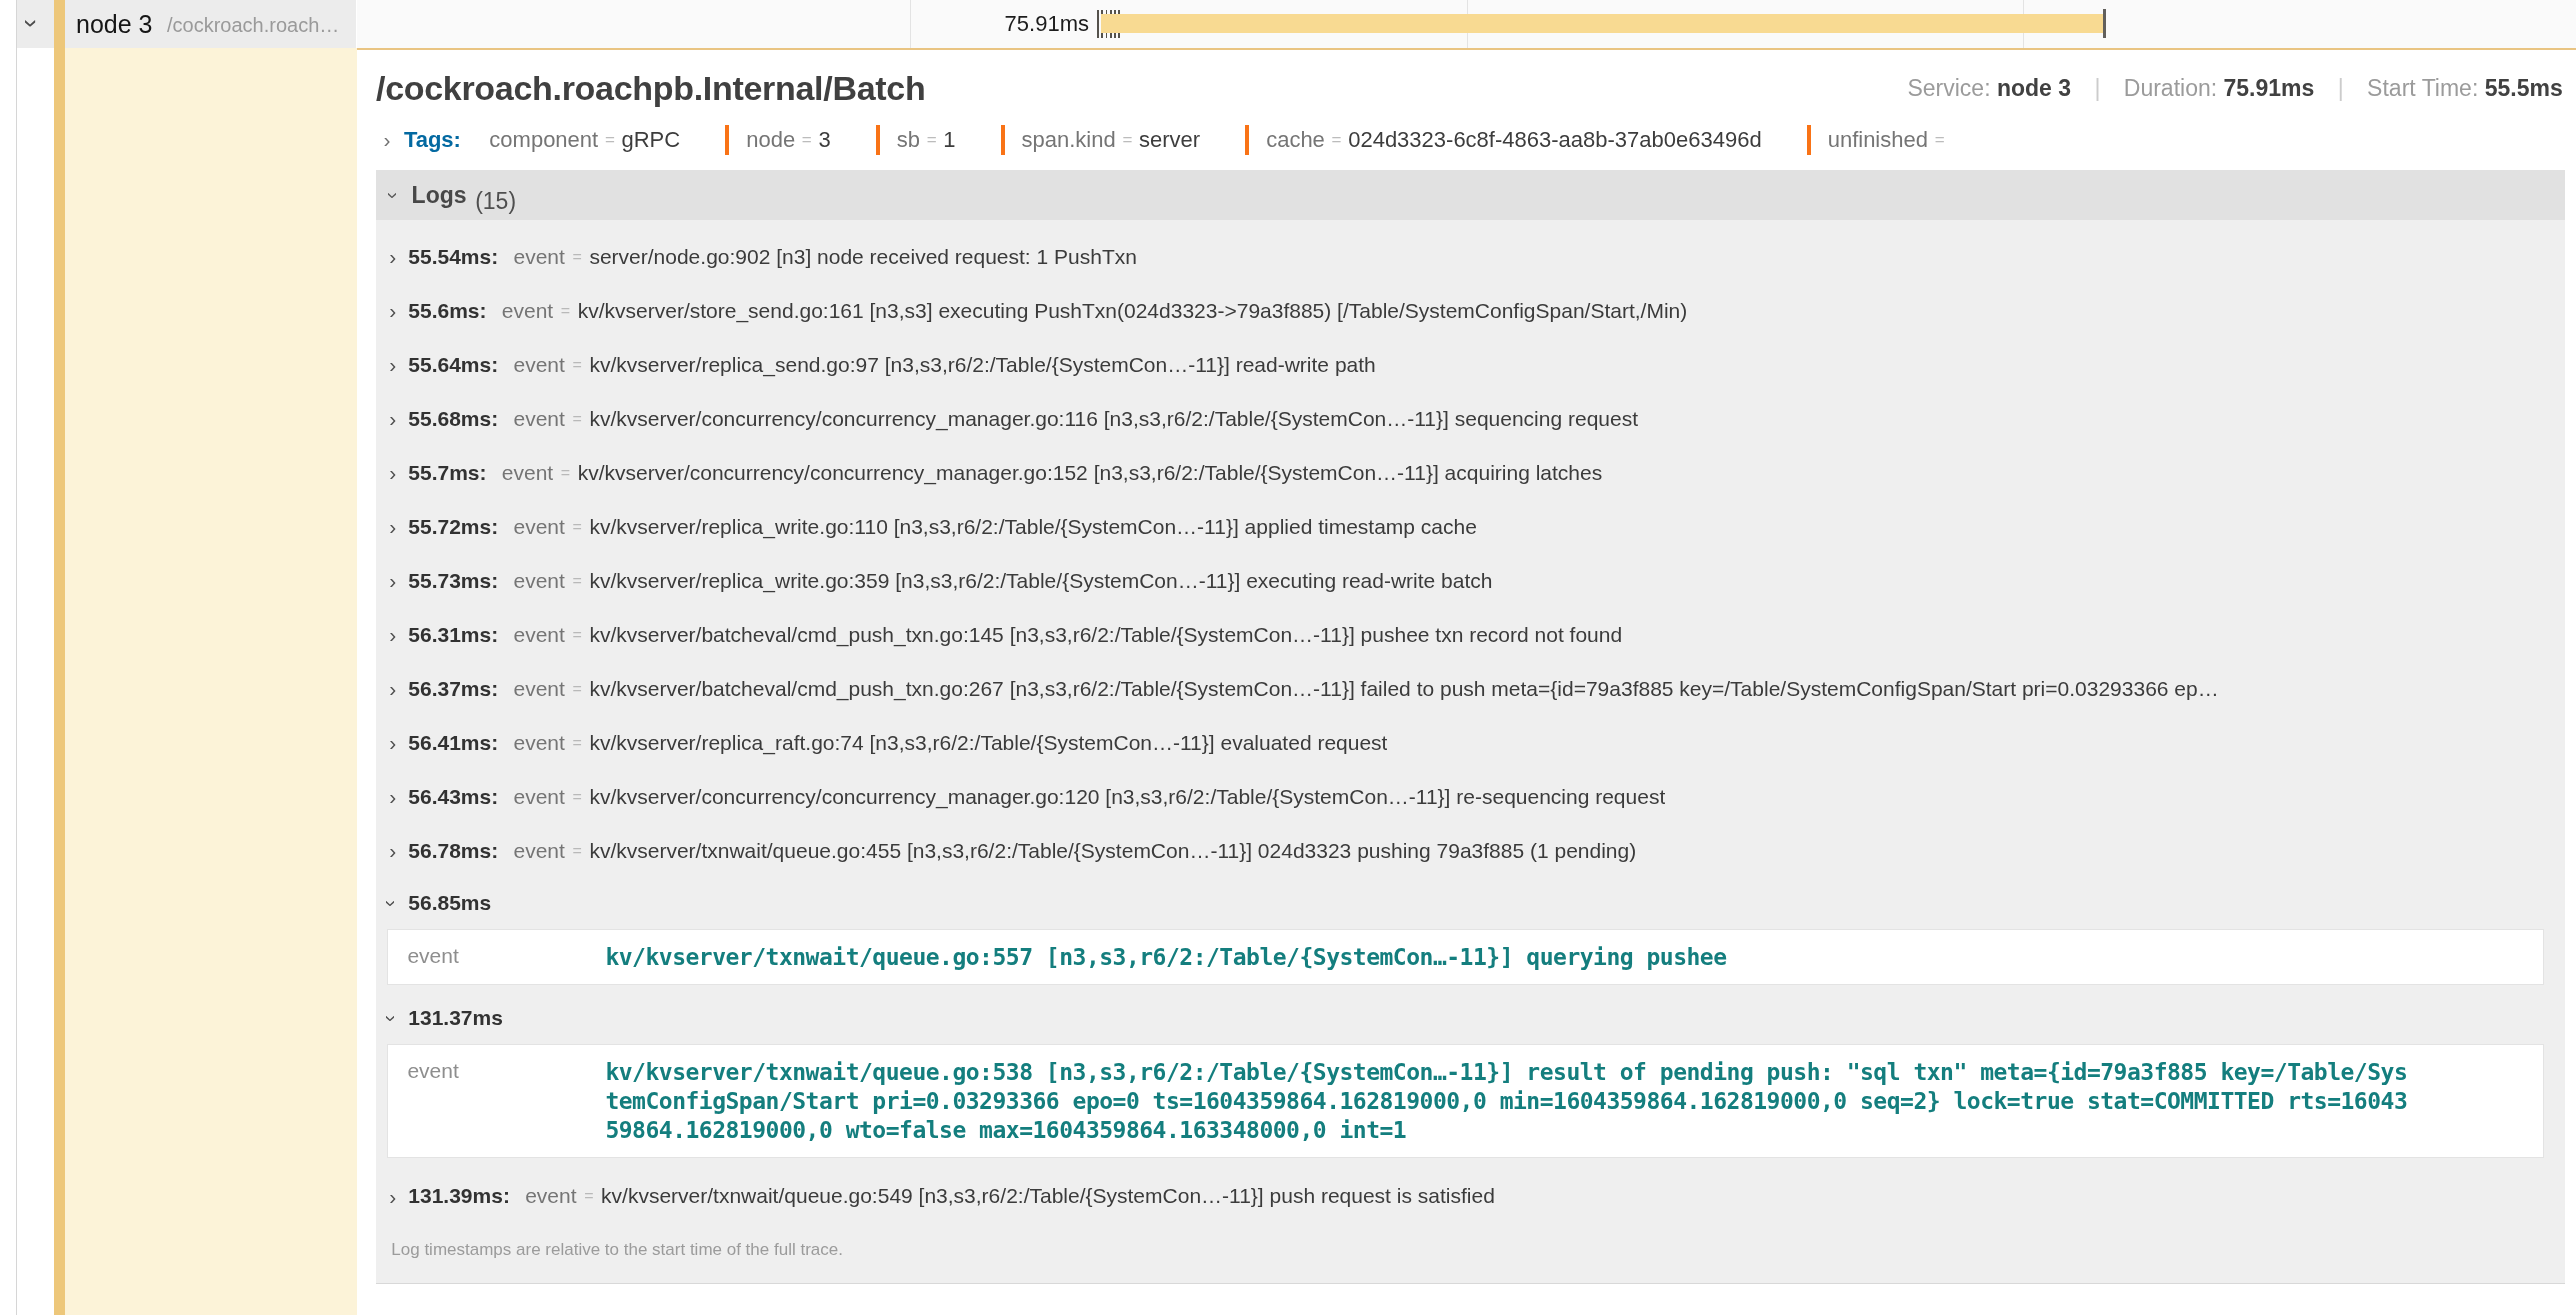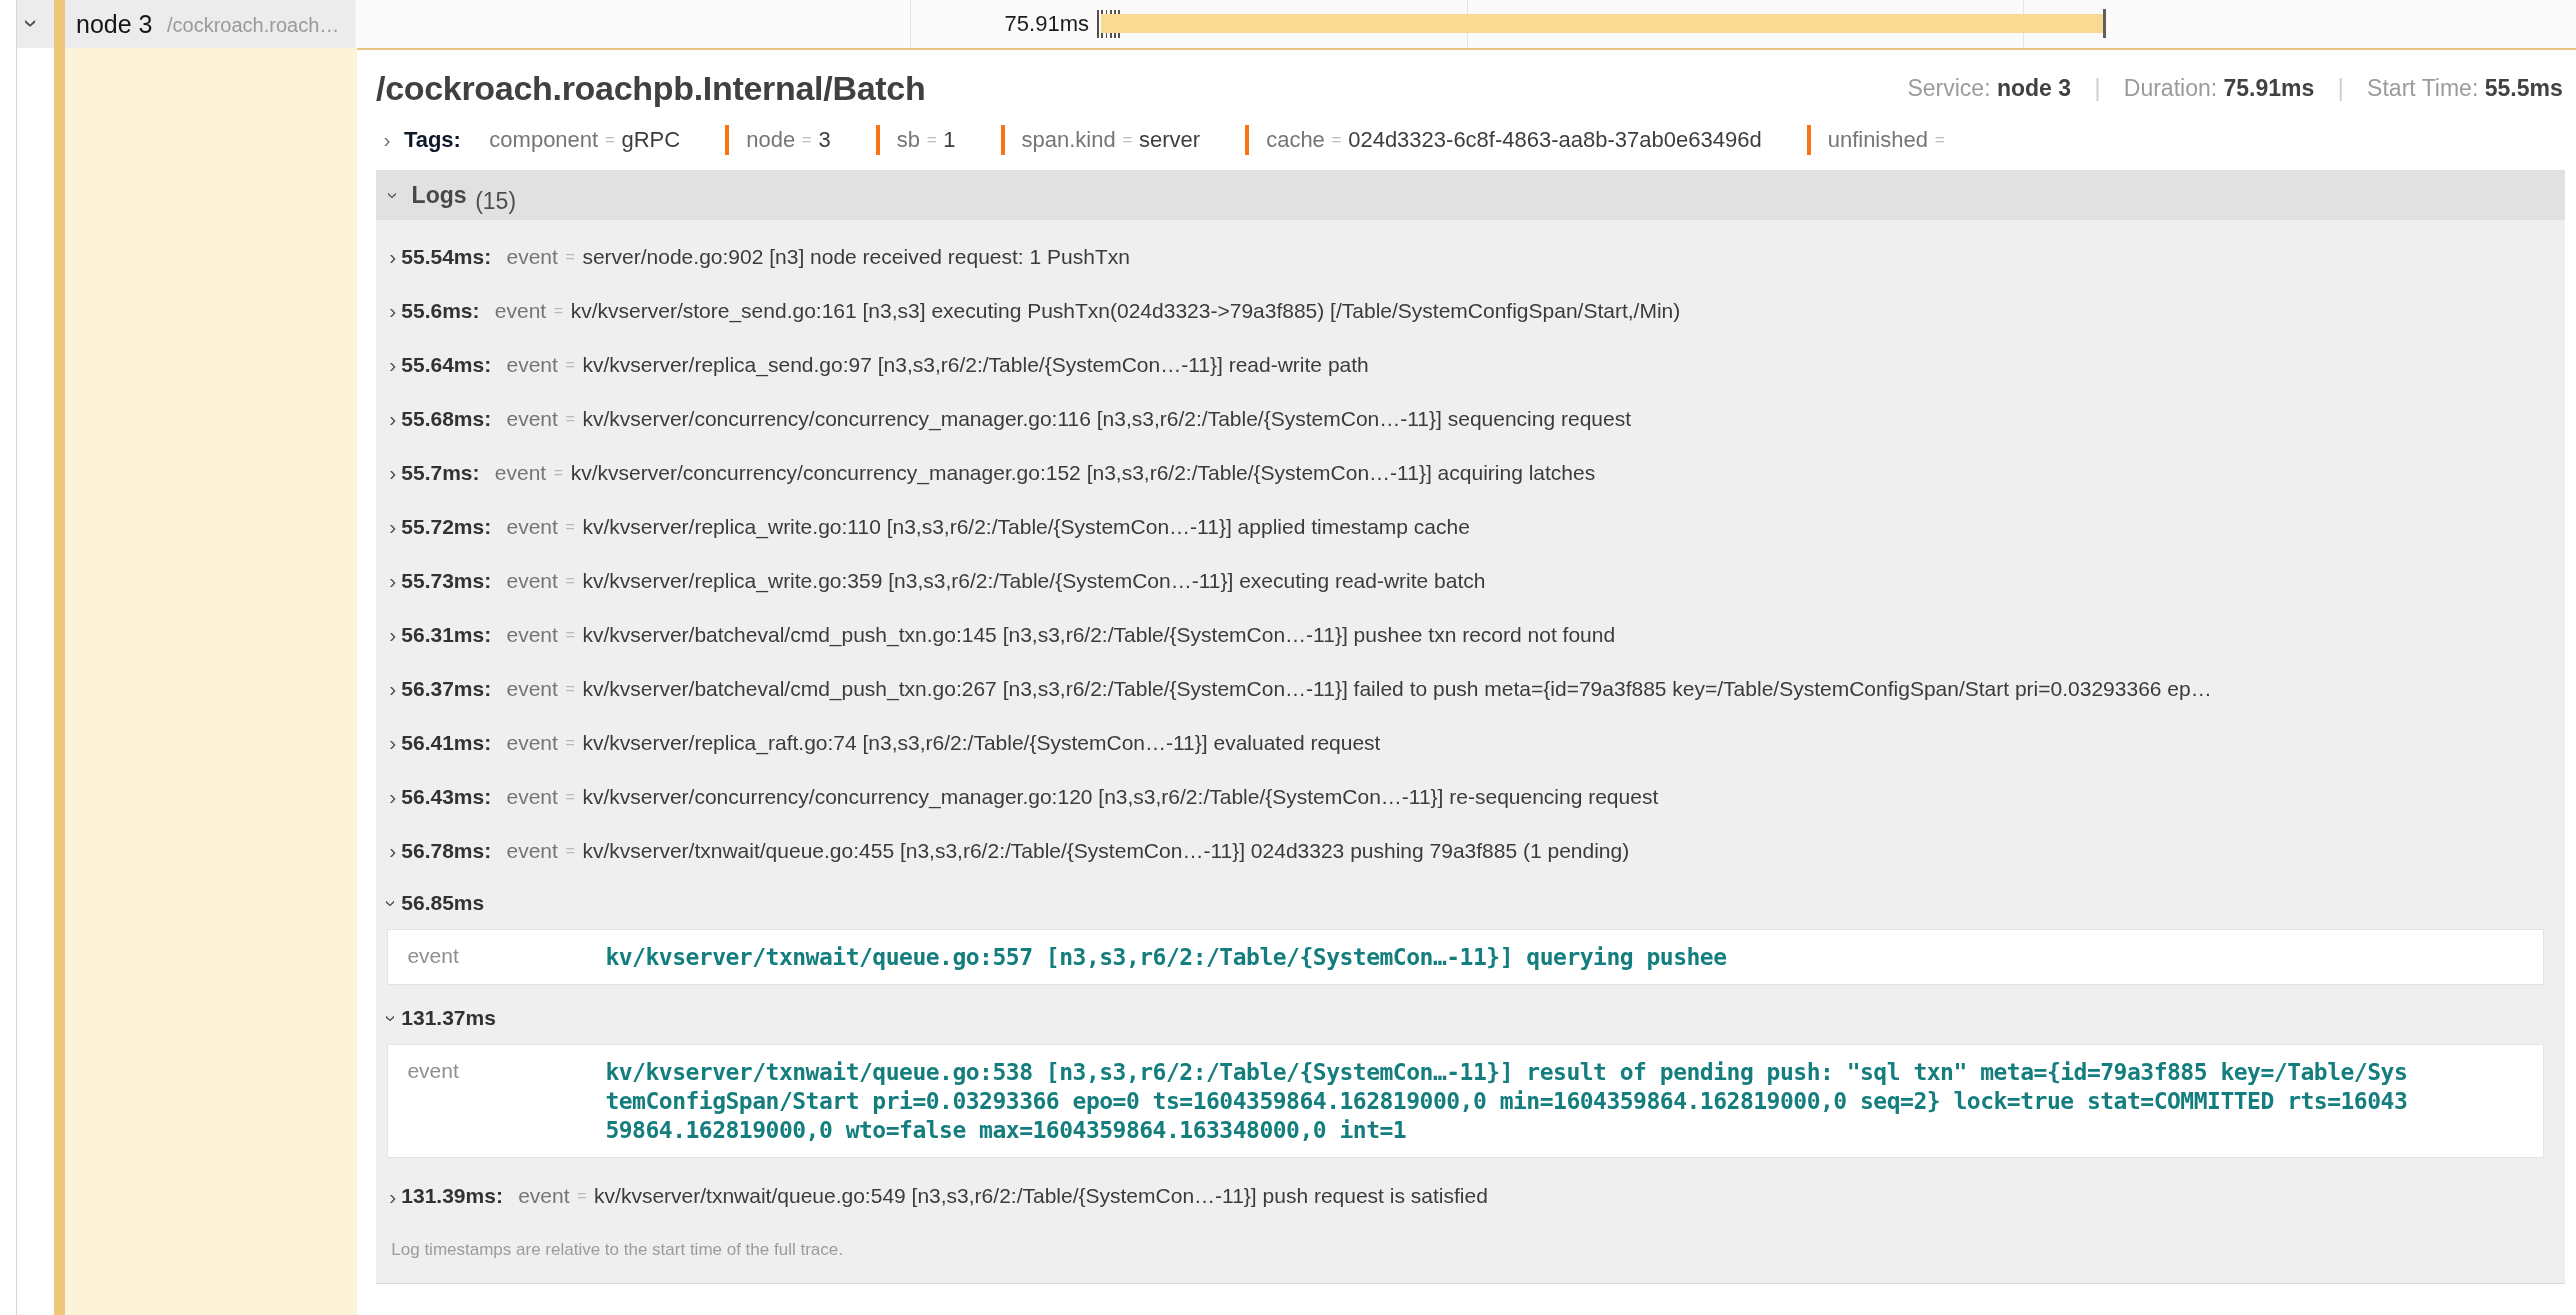--- a/index.html
+++ b/index.html
@@ -34,38 +34,38 @@
 
   .panel-header { display:flex; justify-content:space-between; align-items:center; margin-top:19px; padding-right:1.9px; }
   .span-title { font-size:34px; font-weight:700; color:#404040; letter-spacing:-0.3px; }
   .stats { font-size:23px; white-space:nowrap; }
   .stats .lab { color:#9b9b9b; }
   .stats .val { color:#414141; font-weight:700; }
   .stats .sep { color:#cccccc; margin:0 17px; font-weight:300; }
 
   .tags-row { display:flex; align-items:center; margin-top:17px; font-size:22px; white-space:nowrap; overflow:hidden; }
   .tags-row .chev { font-size:21px; color:#6f6f6f; margin-left:7.6px; }
-  .tags-label { font-weight:700; color:#0f172a; margin:0 11.4px 0 13.3px; }
+  .tags-label { font-weight:700; color:#0369a1; margin:0 11.4px 0 13.3px; }
   .tag-items { display:flex; align-items:center;gap:28px; }
   .tag-item { padding:1.9px 17px; display:flex; align-items:center; }
   .tag-item + .tag-item { border-left:4px solid #f97316; }
   .tag-key { color:#757575; }
   .eq { color:#bcbcbc; font-size:17px; margin:0 6.7px; }
   .tag-val { color:#3d3d3d; }
 
   .logs { margin-top:15.3px; }
   .logs-header { height:50px; background:#e1e1e1; display:flex; align-items:center; padding-left:15.3px; font-size:23px; }
   .logs-header .chev { font-size:21px; color:#5a5a5a; }
   .logs-title { font-weight:700; color:#474747; margin-left:13.3px; }
   .logs-count { color:#4f4f4f; margin-left:8.6px;margin-top:13px; }
 
   .logs-body { background:#efefef; padding-top:9.5px; padding-bottom:3.8px; border-bottom:1px solid #d8d8d8; }
   .log-row { height:54px; display:flex; align-items:center; padding-left:13.3px; white-space:nowrap; overflow:hidden; }
   .log-row .chev { font-size:21px; color:#4f4f4f; flex:0 0 auto; }
-  .log-time { font-weight:700; font-size:21px; color:#323232; margin-left:5px; flex:0 0 auto; }
+  .log-time { font-weight:700; font-size:21px; color:#323232; margin-left:12px; flex:0 0 auto; }
   .log-key { color:#757575; font-size:21px; margin-left:15.3px; flex:0 0 auto; }
   .log-eq { color:#b9b9b9; font-size:16px; margin:0 7.6px; flex:0 0 auto; }
   .log-msg { color:#3b3b3b; font-size:21px; overflow:hidden; }
 
   .detail-header { height:44px; display:flex; align-items:center; padding-left:13.3px; margin-top:3.8px; }
   .detail-header .chev { font-size:21px; color:#4f4f4f; }
   .kv-box { margin:3.8px 21px 11.4px 11.4px; background:#fff; border:1px solid #e3e3e3; display:flex; padding:12.4px 0 12.4px 0; }
   .kv-key { flex:0 0 217px; padding-left:19px; padding-top:1px; color:#8e8e8e; font-size:21px; }
   .kv-val { font-family:"DejaVu Sans Mono","Liberation Mono",monospace; font-size:23px; font-weight:700;
     line-height:29px; color:var(--log-value,#147e7e); letter-spacing:-0.5px; }

